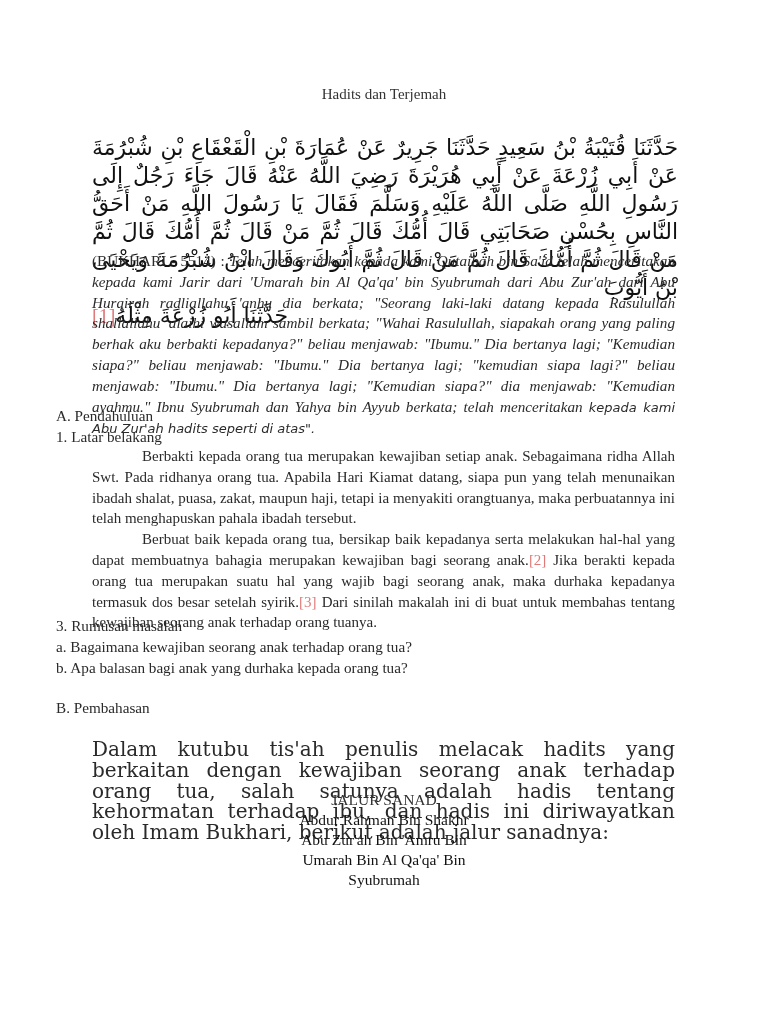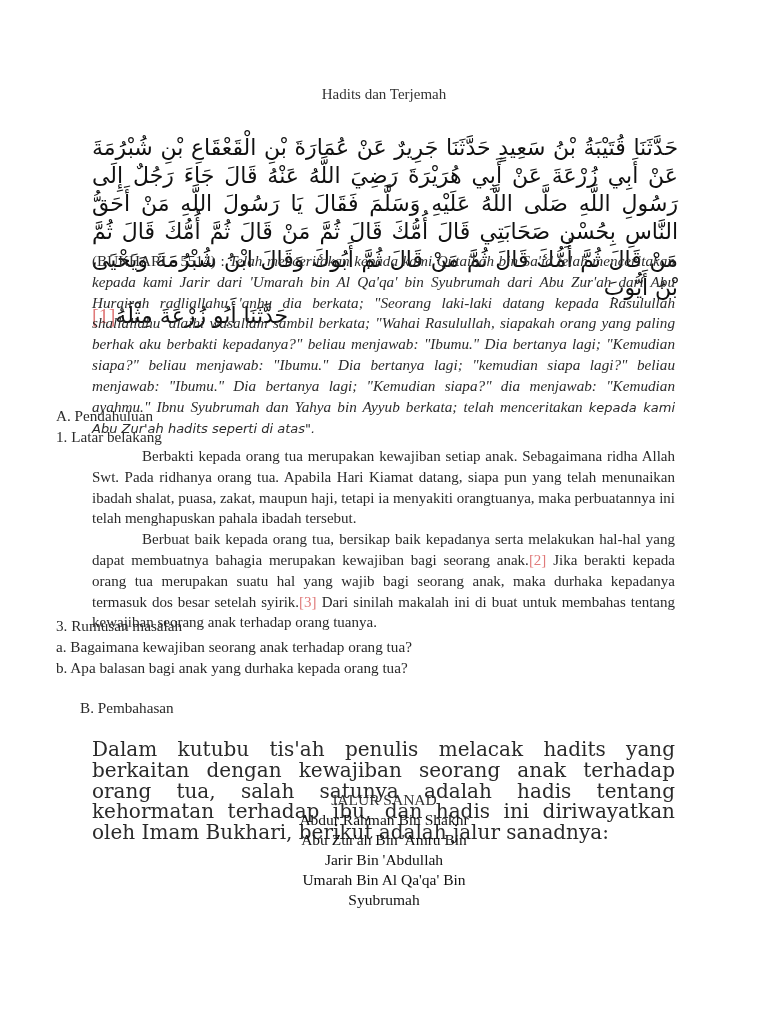--- a/index.html
+++ b/index.html
@@ -44,26 +44,25 @@
 
   <div class="para" style="top:446px;">
     <p>Berbakti kepada orang tua merupakan kewajiban setiap anak. Sebagaimana ridha Allah Swt. Pada ridhanya orang tua. Apabila Hari Kiamat datang, siapa pun yang telah menunaikan ibadah shalat, puasa, zakat, maupun haji, tetapi ia menyakiti orangtuanya, maka perbuatannya ini telah menghapuskan pahala ibadah tersebut.</p>
     <p><span>Berbuat baik kepada orang tua, bersikap baik kepadanya serta melakukan hal-hal yang dapat membuatnya bahagia merupakan kewajiban bagi seorang anak.</span><span class="fn">[2]</span><span> Jika berakti kepada orang tua merupakan suatu hal yang wajib bagi seorang anak, maka durhaka kepadanya termasuk dos besar setelah syirik.</span><span class="fn">[3]</span><span> Dari sinilah makalah ini di buat untuk membahas tentang kewajiban seorang anak terhadap orang tuanya.</span></p>
   </div>
 
   <div class="line" style="top:617px;">3. Rumusan masalah</div>
   <div class="line" style="top:659px;">b.    Apa balasan bagi anak yang durhaka kepada orang tua?</div>
   <div class="line" style="top:638px;">a.    Bagaimana kewajiban seorang anak terhadap orang tua?</div>
 
-  <div class="line" style="top:699px;margin-left:24px;">B.   Pembahasan</div>
+  <div class="line" style="top:699px;">B.   Pembahasan</div>
 
   <div class="para2" style="top:739px;">Dalam kutubu tis'ah penulis melacak hadits yang berkaitan dengan kewajiban seorang anak terhadap orang tua, salah satunya adalah hadis tentang kehormatan terhadap ibu, dan hadis ini diriwayatkan oleh Imam Bukhari, berikut adalah jalur sanadnya:</div>
 
   <div class="center-list" style="top:790px;">
     <div class="head">JALUR SANAD</div>
     <div>Abdur Rahman Bin Shakhr</div>
     <div>Abu Zur'ah Bin 'Amru Bin</div>
-    <div>Jarir Bin 'Abdullah</div>
     <div>Umarah Bin Al Qa'qa' Bin</div>
     <div>Syubrumah</div>
   </div>
 
 </div>
 
 </body></html>

